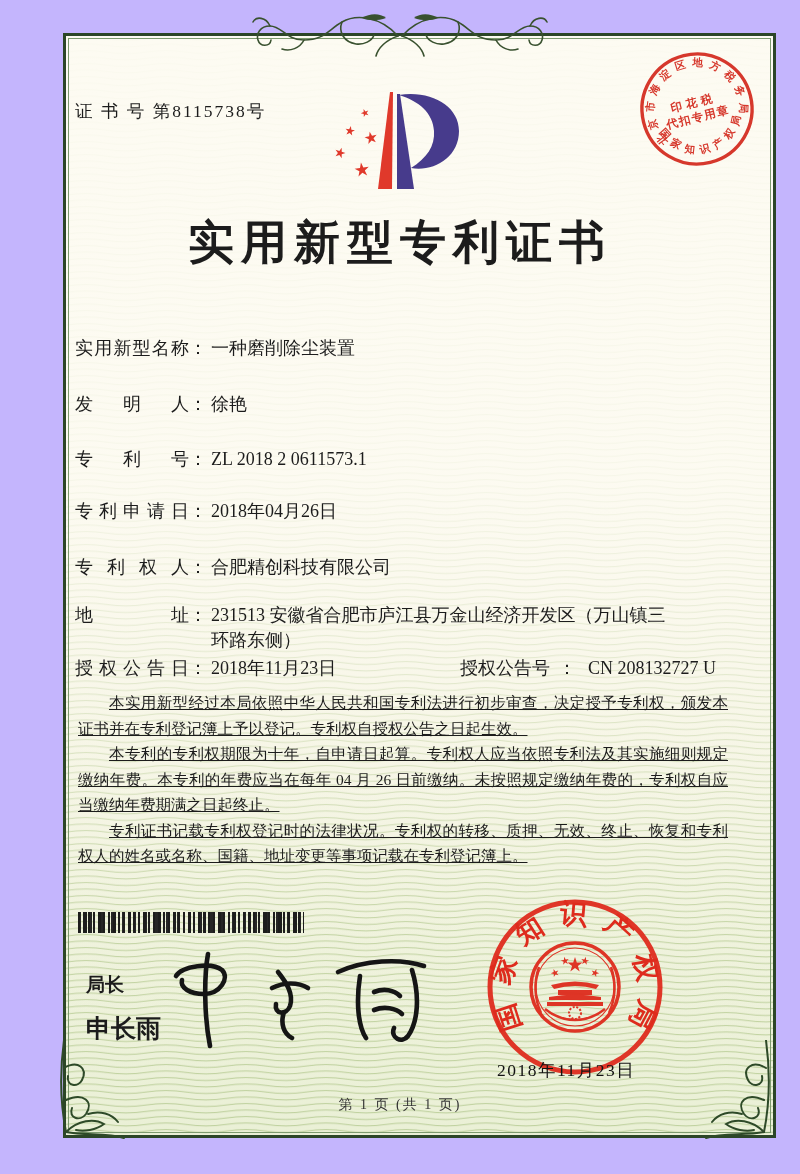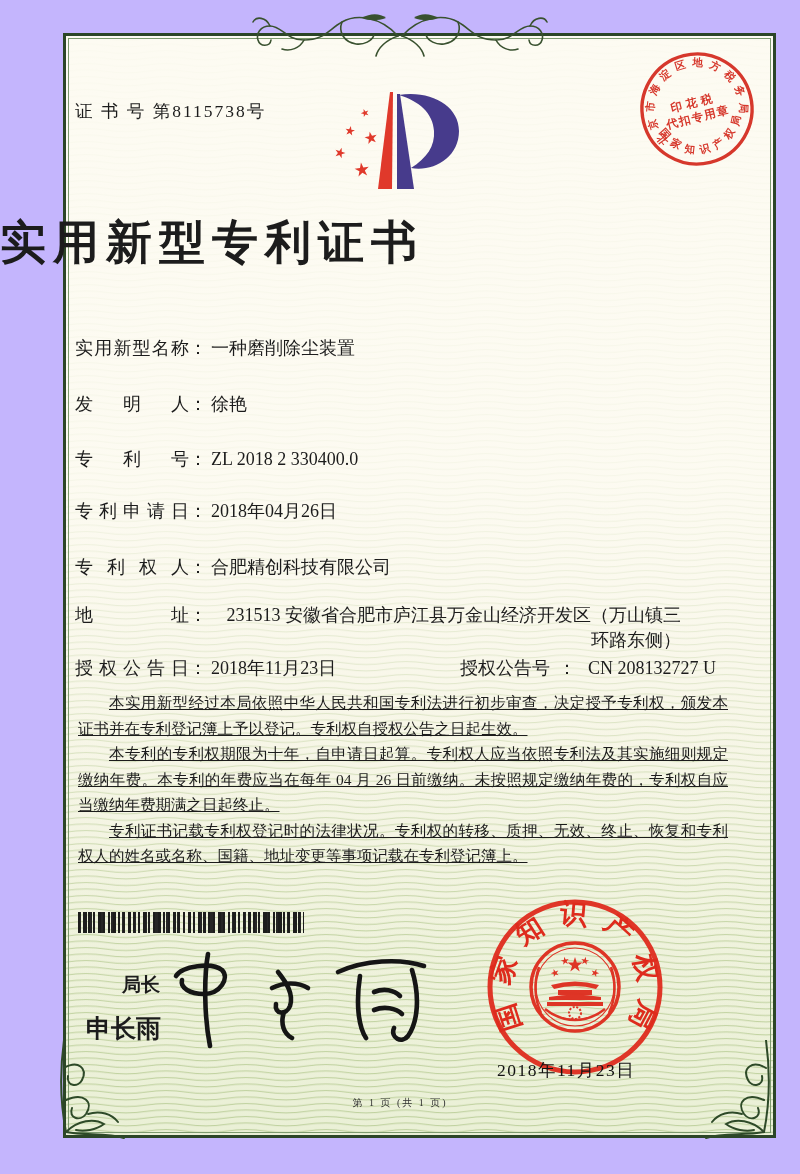--- a/index.html
+++ b/index.html
@@ -20,45 +20,45 @@
           rgba(250,248,236,.5) 62%,
           rgba(242,245,222,.08) 82%,
           rgba(242,245,222,0) 100%);}
   .orn-top{position:absolute;left:250px;top:8px;z-index:5;}
   .orn-corner{position:absolute;z-index:5;}
   
   .abs{position:absolute;z-index:6;}
   .cert-no{left:75px;top:99px;font-size:17.5px;letter-spacing:2px;}
   .logo{left:333px;top:86px;}
   .tax-stamp{left:638px;top:50px;transform:rotate(-14deg);}
-  .title{left:0;top:212px;width:100%;text-align:left;
+  .title{left:0;top:212px;width:100%;text-align:center;
          font-size:46px;font-weight:bold;letter-spacing:7px;}
   .frow{left:75px;display:flex;align-items:flex-start;font-size:18px;line-height:25px;}
   .flabel{display:inline-block;width:114px;text-align:justify;text-align-last:justify;}
   .fcolon{margin:0 4px 0 0;}
   .fvalue{white-space:nowrap;}
-  .fvalue.wrap{white-space:normal;width:470px;text-align:right;}
+  .fvalue.wrap{white-space:normal;width:470px;}
   .pubno{position:absolute;left:385px;top:0;display:flex;gap:8px;}
   .paras{left:78px;top:690px;width:650px;font-size:15.5px;line-height:25.5px;
          text-align:justify;}
   .paras p{margin:0;text-indent:2em;text-decoration:underline;}
   .barcode{left:78px;top:912px;width:226px;height:21px;
      background:
        repeating-linear-gradient(90deg,#1d1d1d 0 2px,rgba(0,0,0,0) 2px 5px),
        repeating-linear-gradient(90deg,#1d1d1d 0 1px,rgba(0,0,0,0) 1px 7.5px),
        repeating-linear-gradient(90deg,#262626 0 3px,rgba(0,0,0,0) 3px 11px);}
   .signer-title{left:86px;top:972px;font-size:19px;font-weight:600;
-        font-family:"Liberation Sans","DejaVu Sans",sans-serif;margin-left:36px;}
+        font-family:"Liberation Sans","DejaVu Sans",sans-serif;}
   .signer-name{left:86px;top:1012px;font-size:25px;font-weight:600;
         font-family:Liberation Mono, monospace;}
   .signature{left:160px;top:942px;}
   .seal{left:486px;top:898px;}
   .seal-date{left:497px;top:1058px;font-size:17.5px;letter-spacing:1.5px;
         color:#131313;z-index:8;}
-  .footer{left:0;top:1096px;width:100%;text-align:center;font-size:10px;
+  .footer{left:0;top:1096px;width:100%;text-align:center;font-size:14px;
         letter-spacing:2px;color:#333;}
   svg text{font-family:"Liberation Serif","DejaVu Serif",serif;}
 </style>
 </head>
 <body>
 
 <div class="page">
 
   <div class="frame">
     <div class="bg"></div>
@@ -140,21 +140,21 @@
     <span class="fvalue">一种磨削除尘装置</span>
   </div>
   <div class="abs frow" style="top:392px">
     <span class="flabel">发明人</span>
       <span class="fcolon">：</span>
     <span class="fvalue">徐艳</span>
   </div>
   <div class="abs frow" style="top:447px">
     <span class="flabel">专利号</span>
       <span class="fcolon">：</span>
-    <span class="fvalue">ZL 2018 2 330400.0</span>
+    <span class="fvalue">ZL 2018 2 0611573.1</span>
   </div>
   <div class="abs frow" style="top:499px">
     <span class="flabel">专利申请日</span>
       <span class="fcolon">：</span>
     <span class="fvalue">2018年04月26日</span>
   </div>
   <div class="abs frow" style="top:555px">
     <span class="flabel">专利权人</span>
       <span class="fcolon">：</span>
     <span class="fvalue">合肥精创科技有限公司</span>

